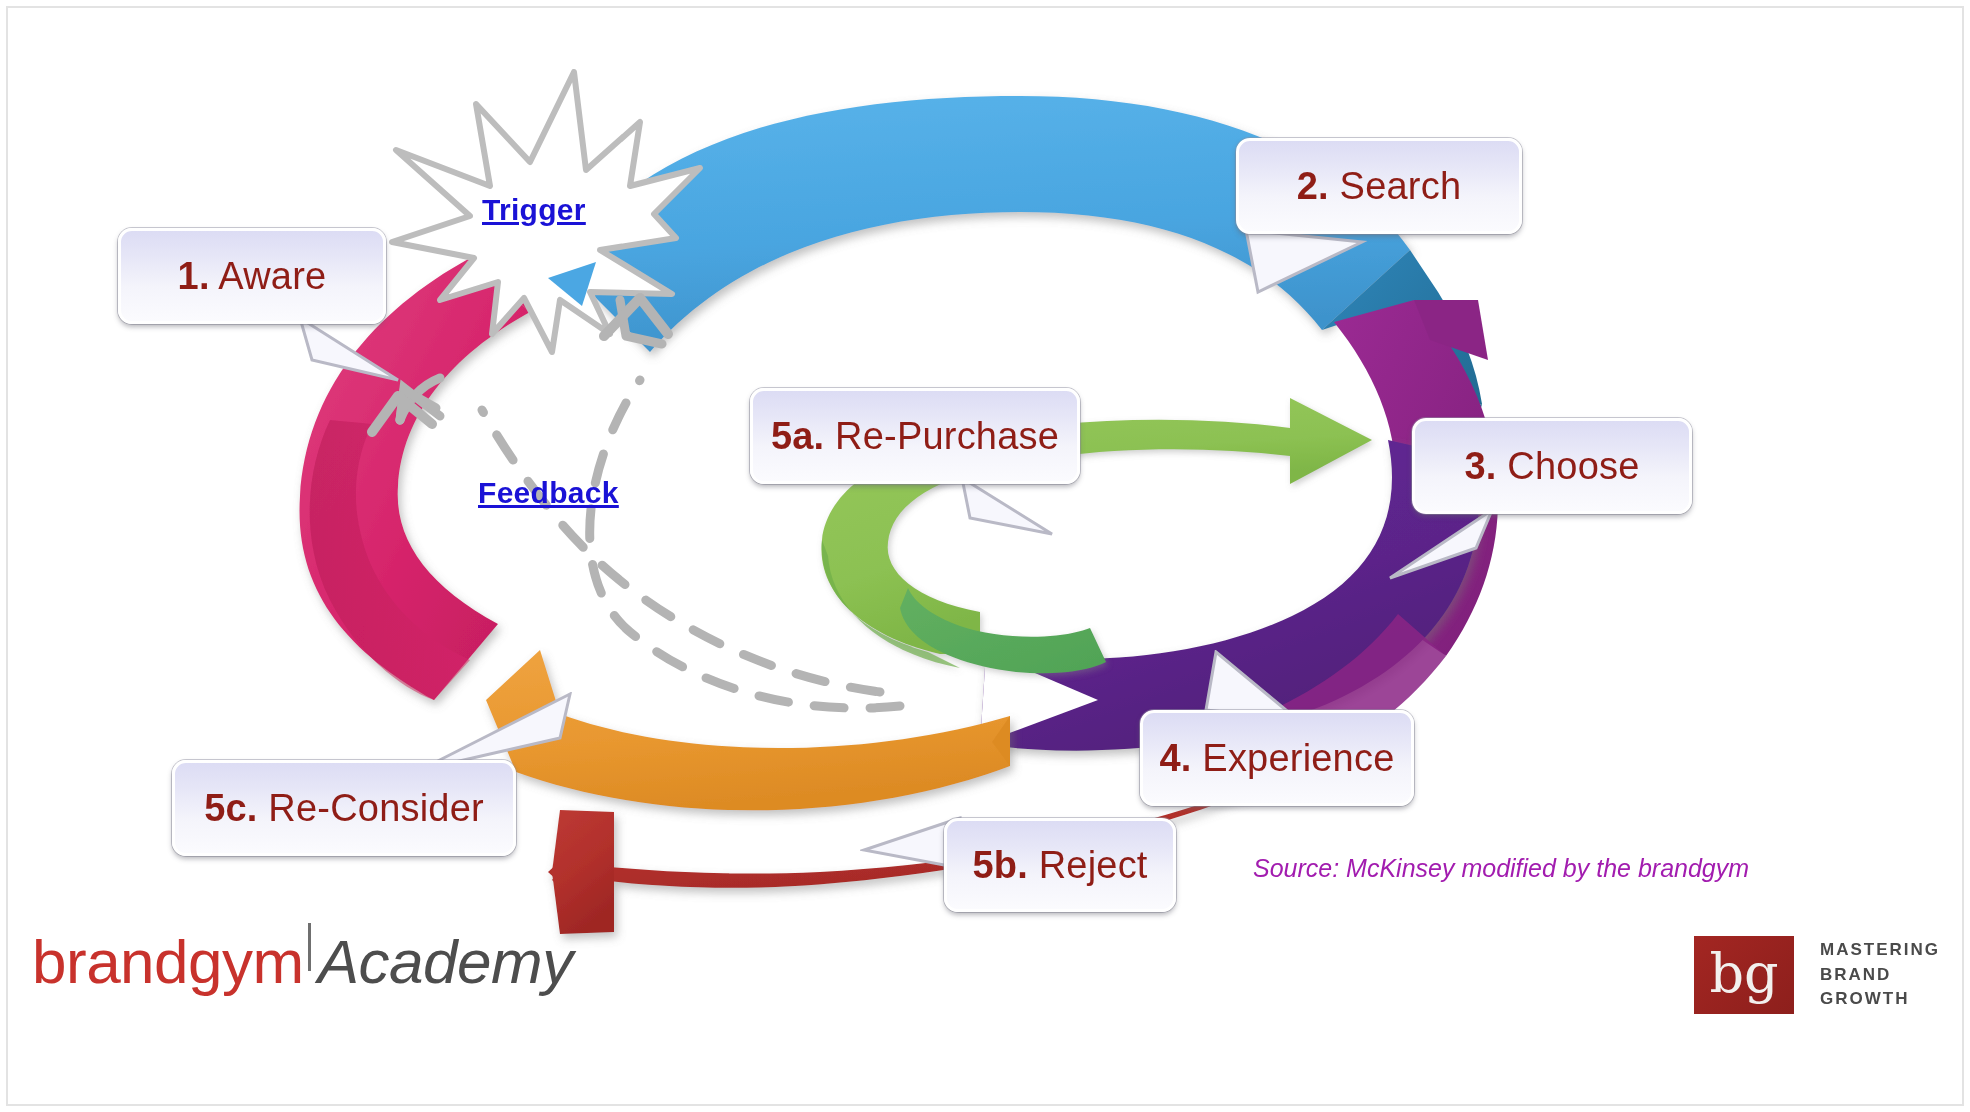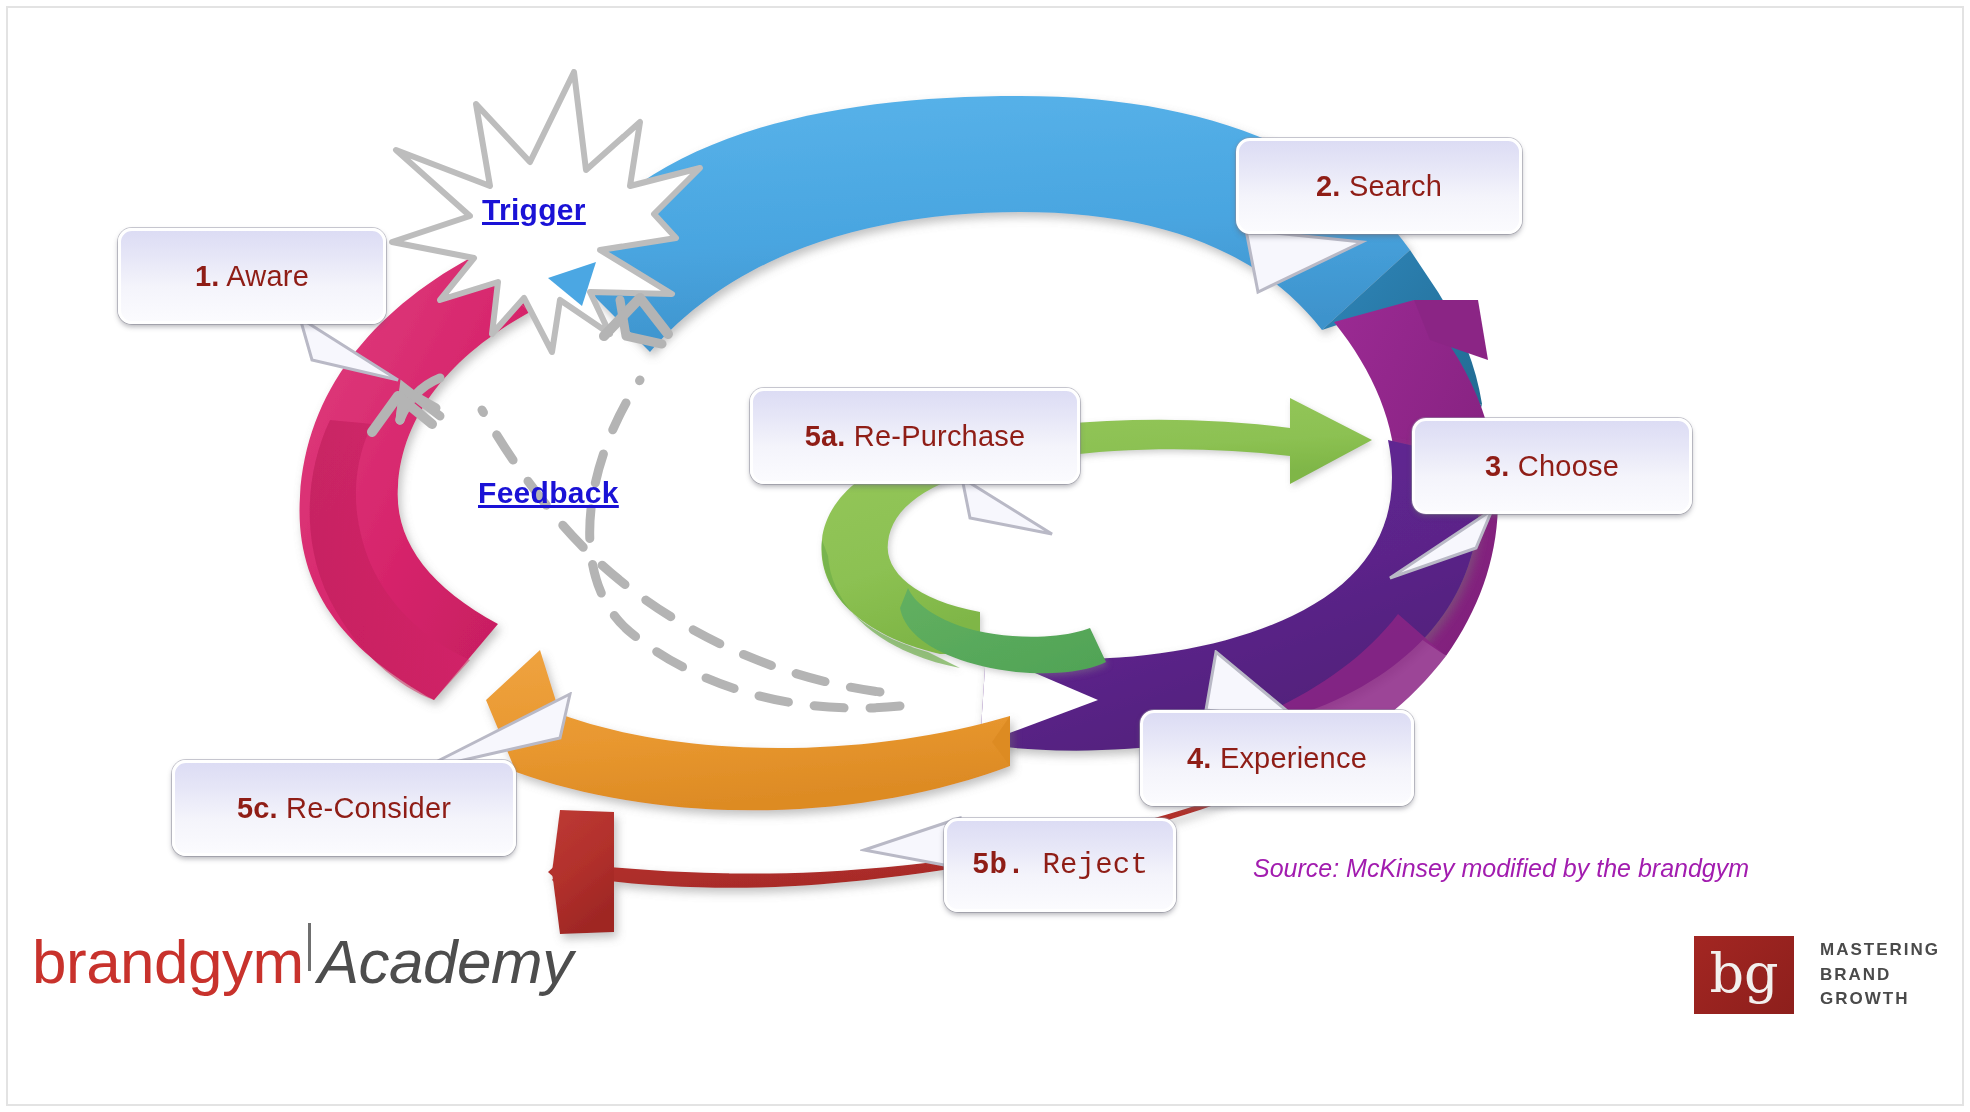--- a/index.html
+++ b/index.html
@@ -52,41 +52,41 @@
     border: 3px solid #ffffff;
     box-shadow: 0 3px 5px rgba(100,100,110,0.45), 0 0 0 1px rgba(150,150,165,0.5);
     display: flex;
     align-items: center;
     justify-content: center;
     color: #8f1d16;
     white-space: nowrap;
     z-index: 30;
   }
   .callout .label {
-    font-size: 29px;
+    font-size: 38px;
     letter-spacing: 0.2px;
     font-weight: 400;
     color: #8f1d16;
   }
   .callout .label b {
     font-weight: 700;
   }
   
   .tail {
     position: absolute;
     width: 0; height: 0;
     z-index: 29;
   }
 
   
   #callout-aware       { left: 118px;  top: 228px;  width: 268px; height: 96px; }
   #callout-search      { left: 1236px; top: 138px;  width: 286px; height: 96px; }
   #callout-choose      { left: 1412px; top: 418px;  width: 280px; height: 96px; }
   #callout-experience  { left: 1140px; top: 710px;  width: 274px; height: 96px; }
-  #callout-reject      { left: 944px;  top: 818px;  width: 232px; height: 94px; font-family: Liberation Mono, monospace; }
+  #callout-reject      { left: 944px;  top: 818px;  width: 232px; height: 94px; }
   #callout-reconsider  { left: 172px;  top: 760px;  width: 344px; height: 96px; }
   #callout-repurchase  { left: 750px;  top: 388px;  width: 330px; height: 96px; }
 
   
   .inner-label {
     position: absolute;
     color: #1a12d6;
     font-weight: 700;
     font-size: 30px;
     letter-spacing: 0.3px;

